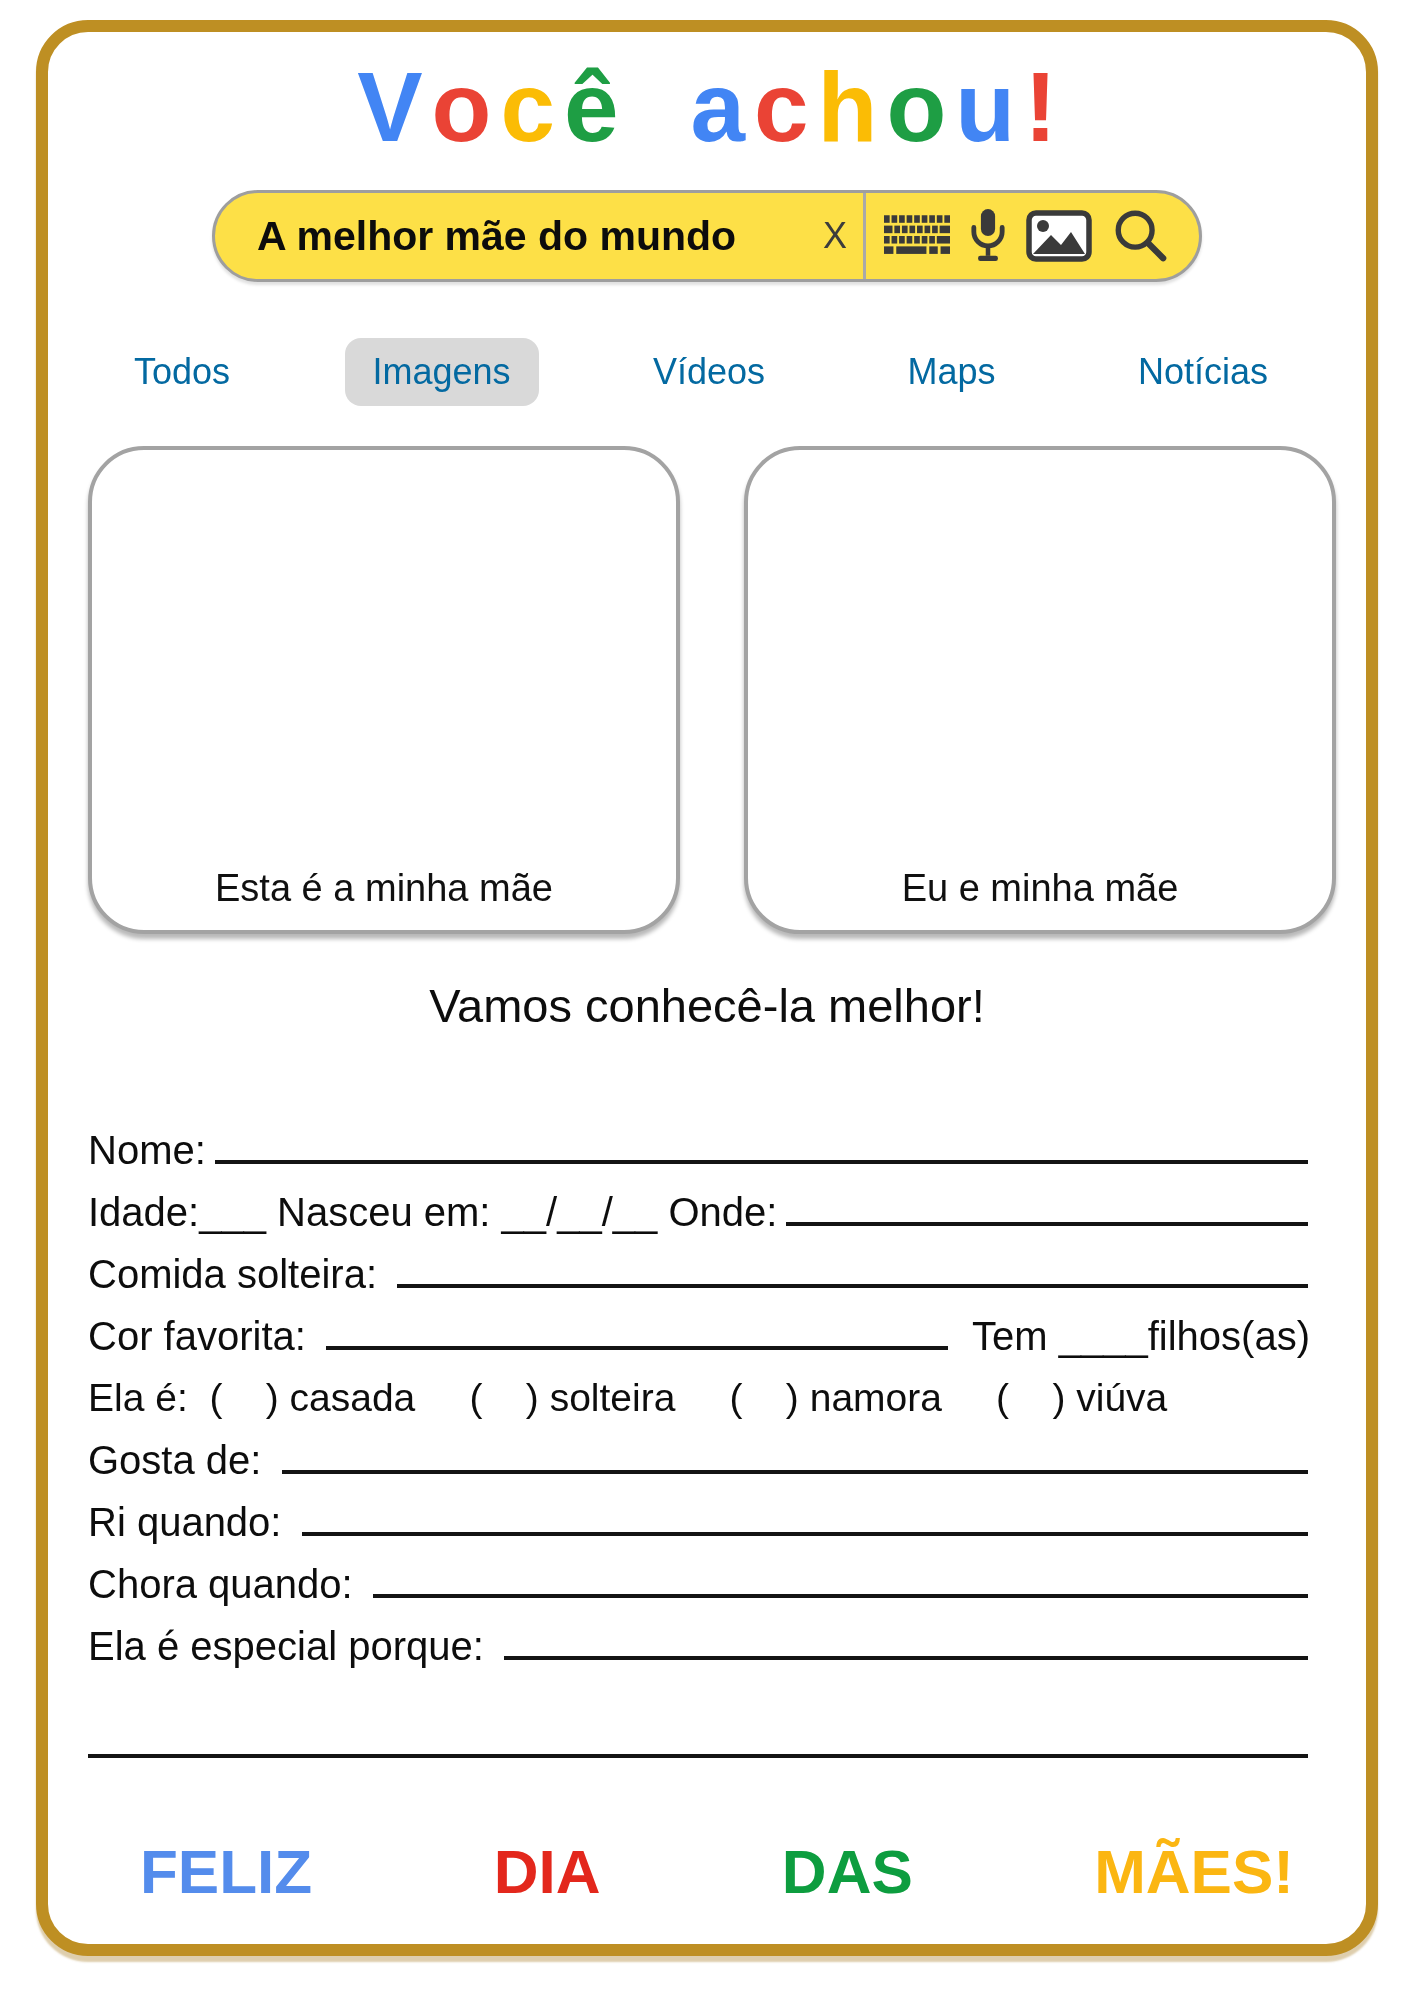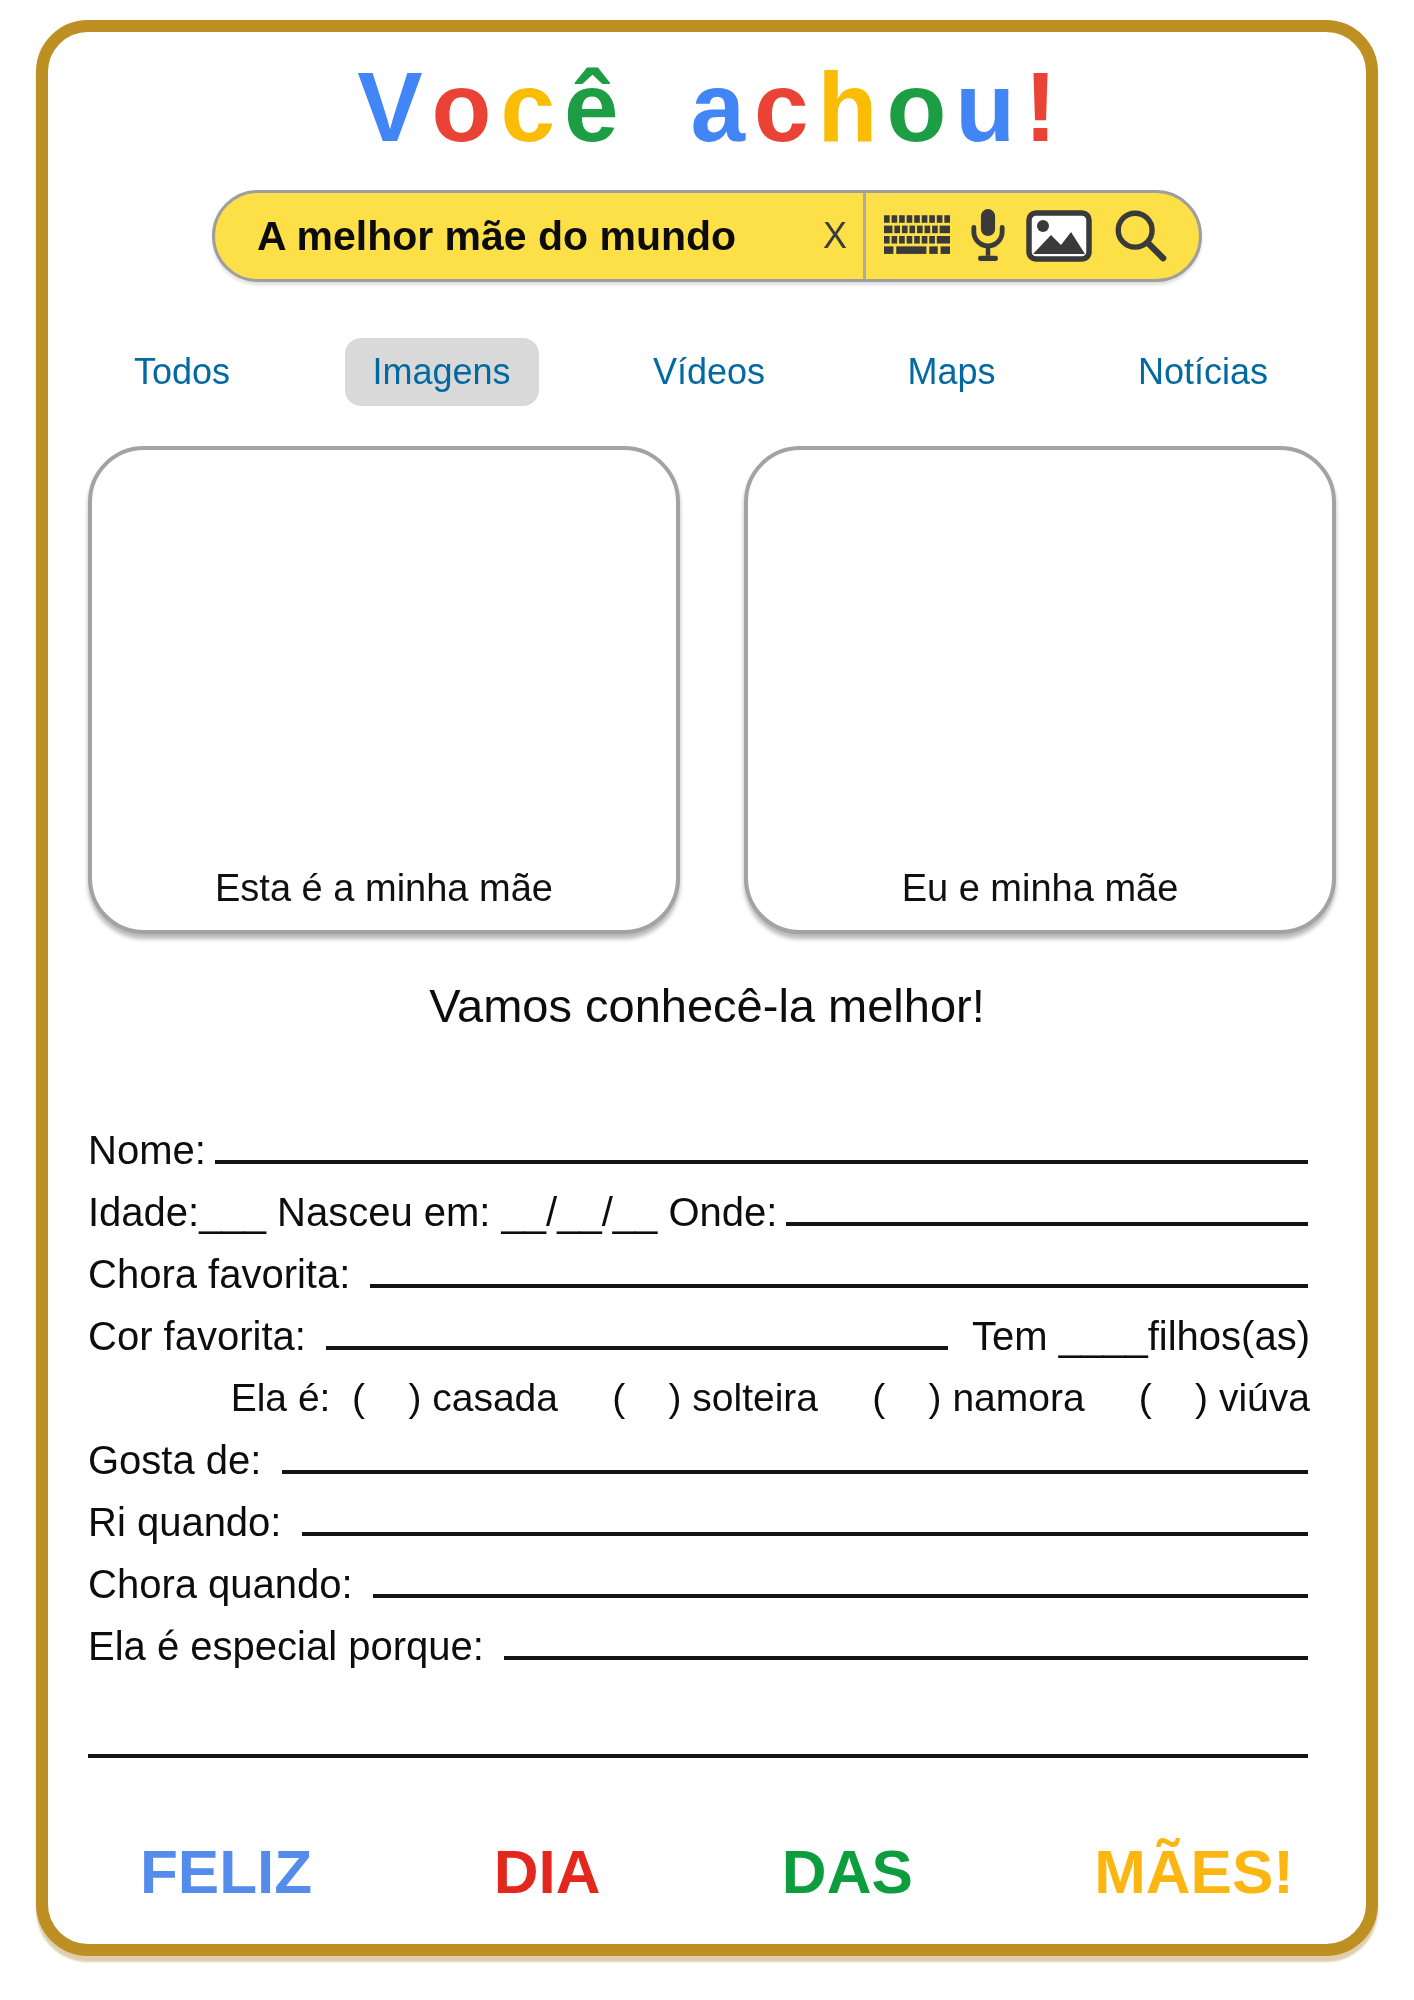--- a/index.html
+++ b/index.html
@@ -48,21 +48,21 @@
   .caption {
     position:absolute; left:0; right:0; bottom:20px;
     text-align:center; font-size:38px; color:#101010;
   }
 
   
   .heading { margin-top:44px; text-align:center; font-size:47px; color:#0d0d0d; }
 
   
   .form { margin:78px 56px 0 40px; }
-  .row { display:flex; align-items:flex-end; height:62px;justify-content:flex-end; }
+  .row { display:flex; align-items:flex-end; height:62px; }
   .row .lbl { font-size:40px; color:#0d0d0d; white-space:pre; line-height:1.15; }
   .row .fill { flex:1; border-bottom:4px solid #141414; margin:0 2px 9px 9px; }
   .row .post { margin-left:22px; }
   .row.compact .lbl { font-size:39px; }
   .row.last-line { margin-top:58px; height:40px; }
   .row.last-line .fill { margin-left:0; }
 
   
   .footer { margin:74px 72px 0 92px; display:flex; justify-content:space-between; align-items:baseline;text-align:right; }
   .footer span { font-size:62px; font-weight:bold; letter-spacing:0px; line-height:1; }
@@ -169,21 +169,21 @@
   <div class="form">
     <div class="row">
       <span class="lbl">Nome:</span>
       <span class="fill"></span>
     </div>
     <div class="row">
       <span class="lbl">Idade:___ Nasceu em: __/__/__ Onde:</span>
       <span class="fill"></span>
     </div>
     <div class="row">
-      <span class="lbl">Chora favorita: </span>
+      <span class="lbl">Comida solteira: </span>
       <span class="fill"></span>
     </div>
     <div class="row">
       <span class="lbl">Cor favorita: </span>
       <span class="fill"></span>
       <span class="lbl post">Tem ____filhos(as)</span>
     </div>
     <div class="row compact">
       <span class="lbl">Ela é:  (    ) casada     (    ) solteira     (    ) namora     (    ) viúva</span>
     </div>

